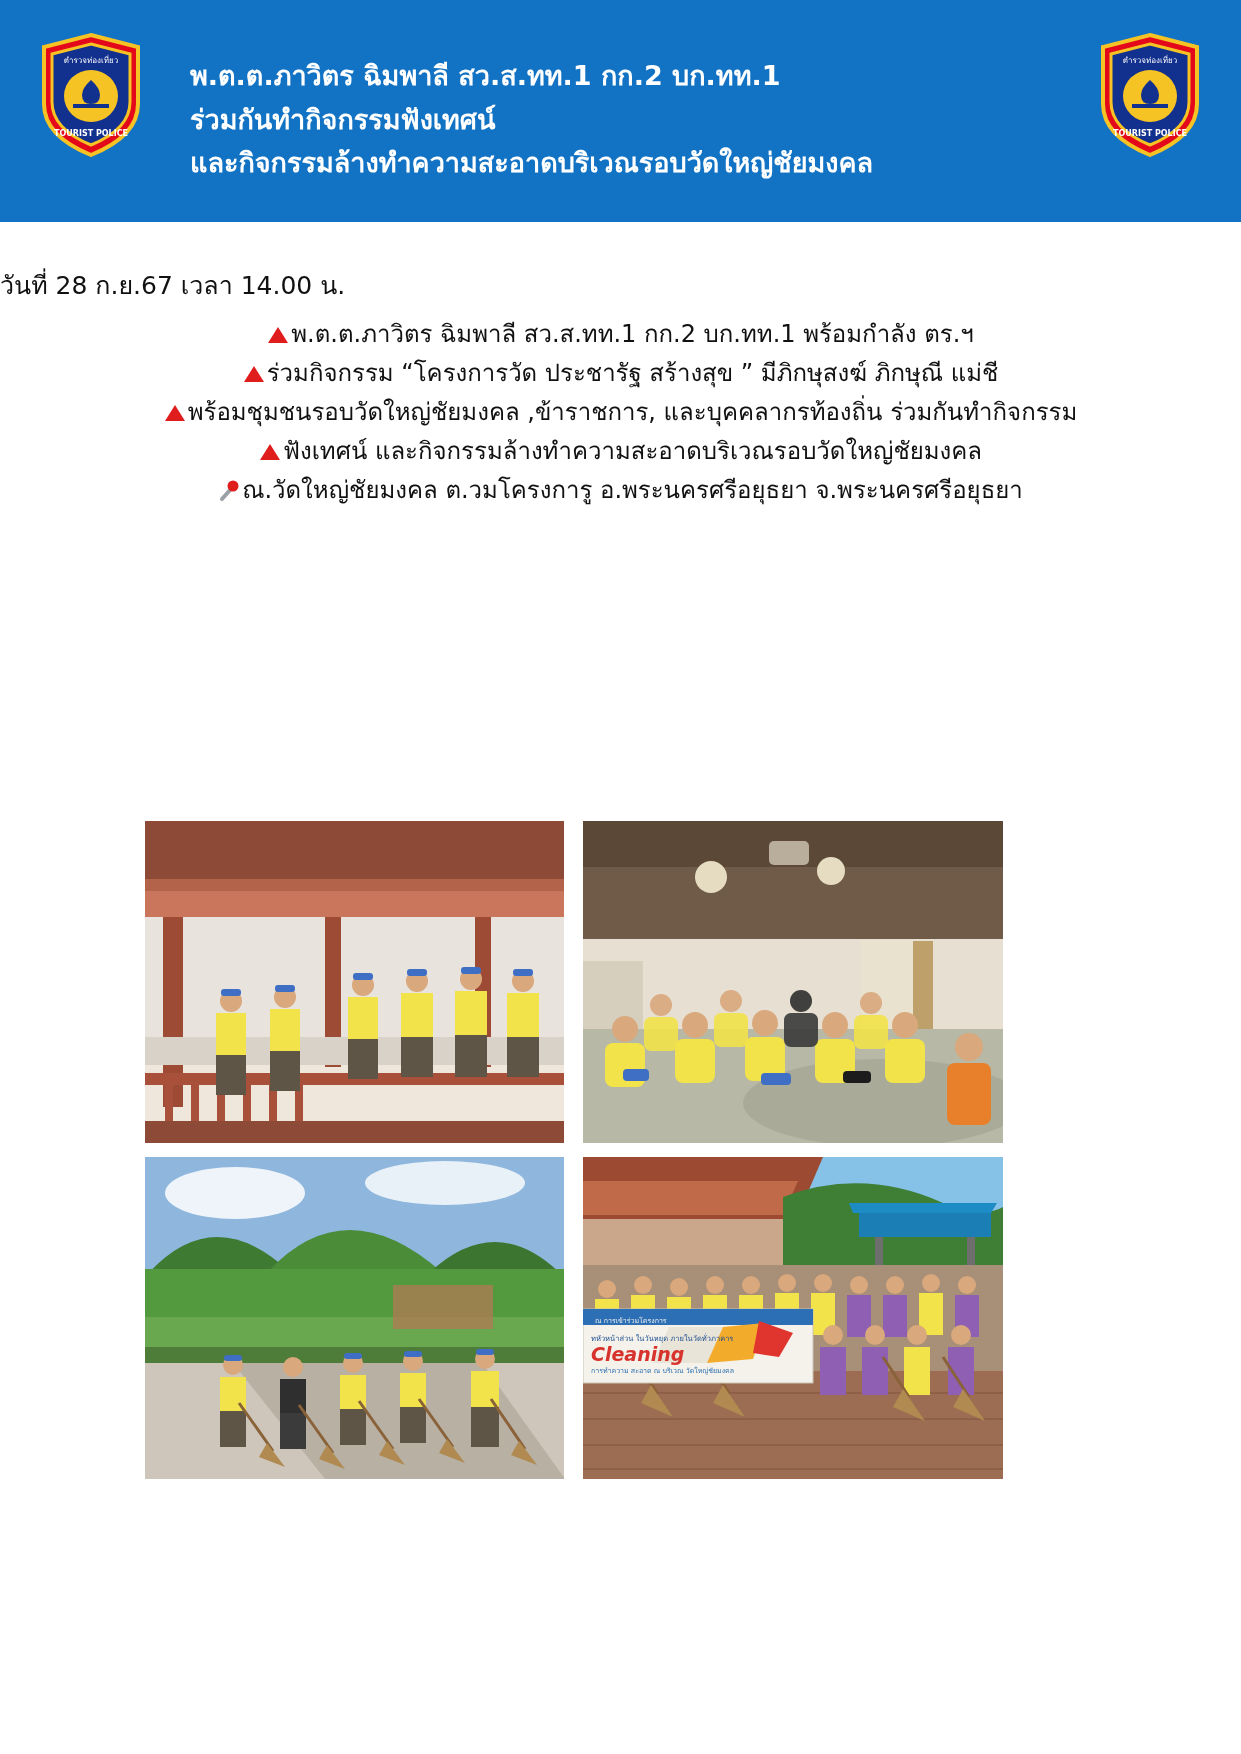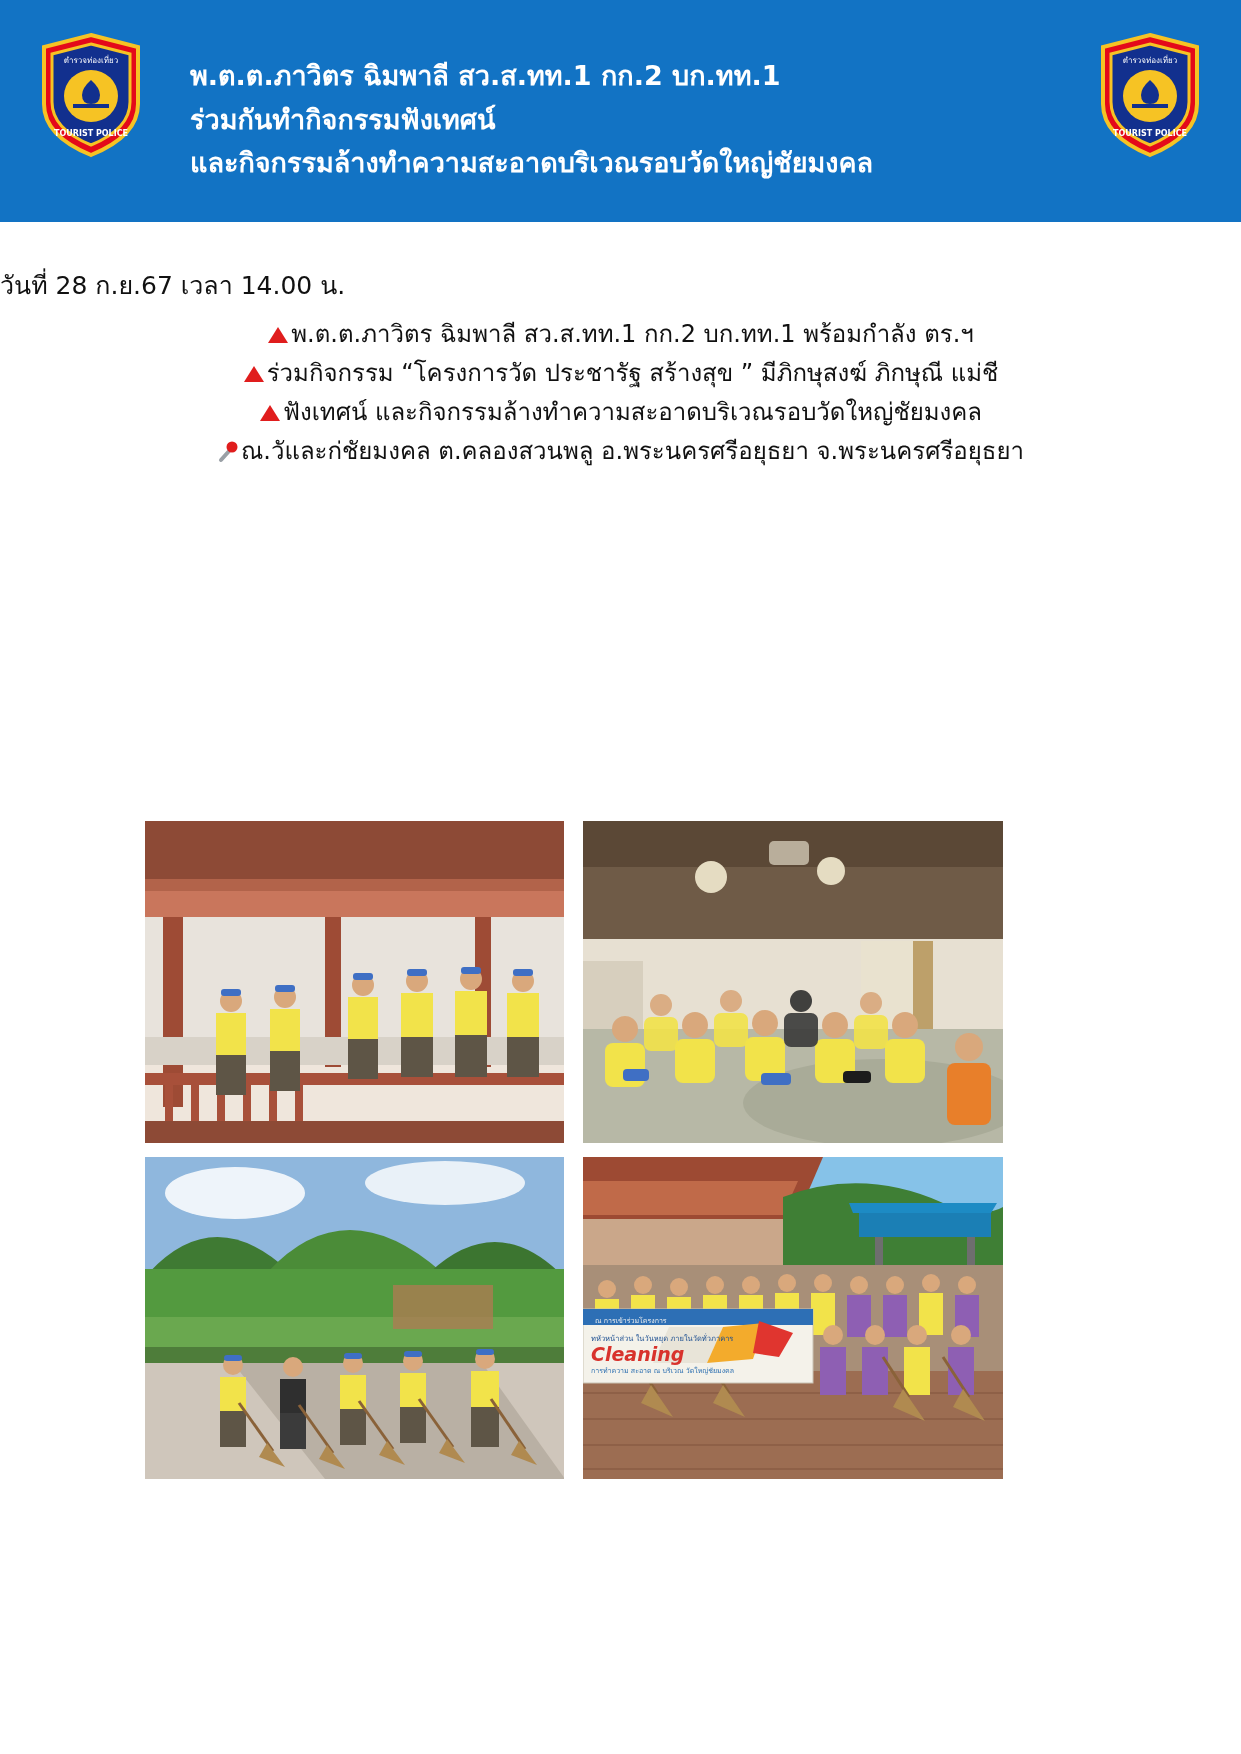--- a/index.html
+++ b/index.html
@@ -159,36 +159,43 @@
     </span>
 
     <span class="row">
       <span class="bullet-ico">
         <svg viewBox="0 0 22 20" xmlns="http://www.w3.org/2000/svg">
             <path d="M11 2 L21 18 L1 18 Z" fill="#e01d1d"></path>
           </svg>
       </span><span>ร่วมกิจกรรม “โครงการวัด ประชารัฐ สร้างสุข ” มีภิกษุสงฆ์ ภิกษุณี แม่ชี</span>
     </span>
 
+    <span class="row">
+      <span class="bullet-ico">
+        <svg viewBox="0 0 22 20" xmlns="http://www.w3.org/2000/svg">
+            <path d="M11 2 L21 18 L1 18 Z" fill="#e01d1d"></path>
+          </svg>
+      </span><span>พร้อมชุมชนรอบวัดใหญ่ชัยมงคล ,ข้าราชการ, และบุคคลากรท้องถิ่น ร่วมกันทำกิจกรรม</span>
+    </span>
 
     <span class="row">
       <span class="bullet-ico">
         <svg viewBox="0 0 22 20" xmlns="http://www.w3.org/2000/svg">
             <path d="M11 2 L21 18 L1 18 Z" fill="#e01d1d"></path>
           </svg>
       </span><span>ฟังเทศน์ และกิจกรรมล้างทำความสะอาดบริเวณรอบวัดใหญ่ชัยมงคล</span>
     </span>
 
     <span class="row">
       <span class="pin-ico">
         <svg viewBox="0 0 22 24" xmlns="http://www.w3.org/2000/svg">
           <path d="M4 21 L13 11" stroke="#9aa0a6" stroke-width="4" stroke-linecap="round"></path>
           <circle cx="15" cy="8" r="5.5" fill="#e01d1d"></circle>
         </svg>
-      </span><span>ณ.วัและก่ชัยมงคล ต.คลองสวนพลู อ.พระนครศรีอยุธยา จ.พระนครศรีอยุธยา</span>
+      </span><span>ณ.วัดใหญ่ชัยมงคล ต.วมโครงการู อ.พระนครศรีอยุธยา จ.พระนครศรีอยุธยา</span>
     </span>
 
   </div>
 
   <div class="photos">
 
     <div class="photo p1">
       <svg viewBox="0 0 419 322" xmlns="http://www.w3.org/2000/svg">
         <rect width="419" height="322" fill="#efe6dc"></rect>
         <rect x="0" y="0" width="419" height="70" fill="#8d4a36"></rect>

